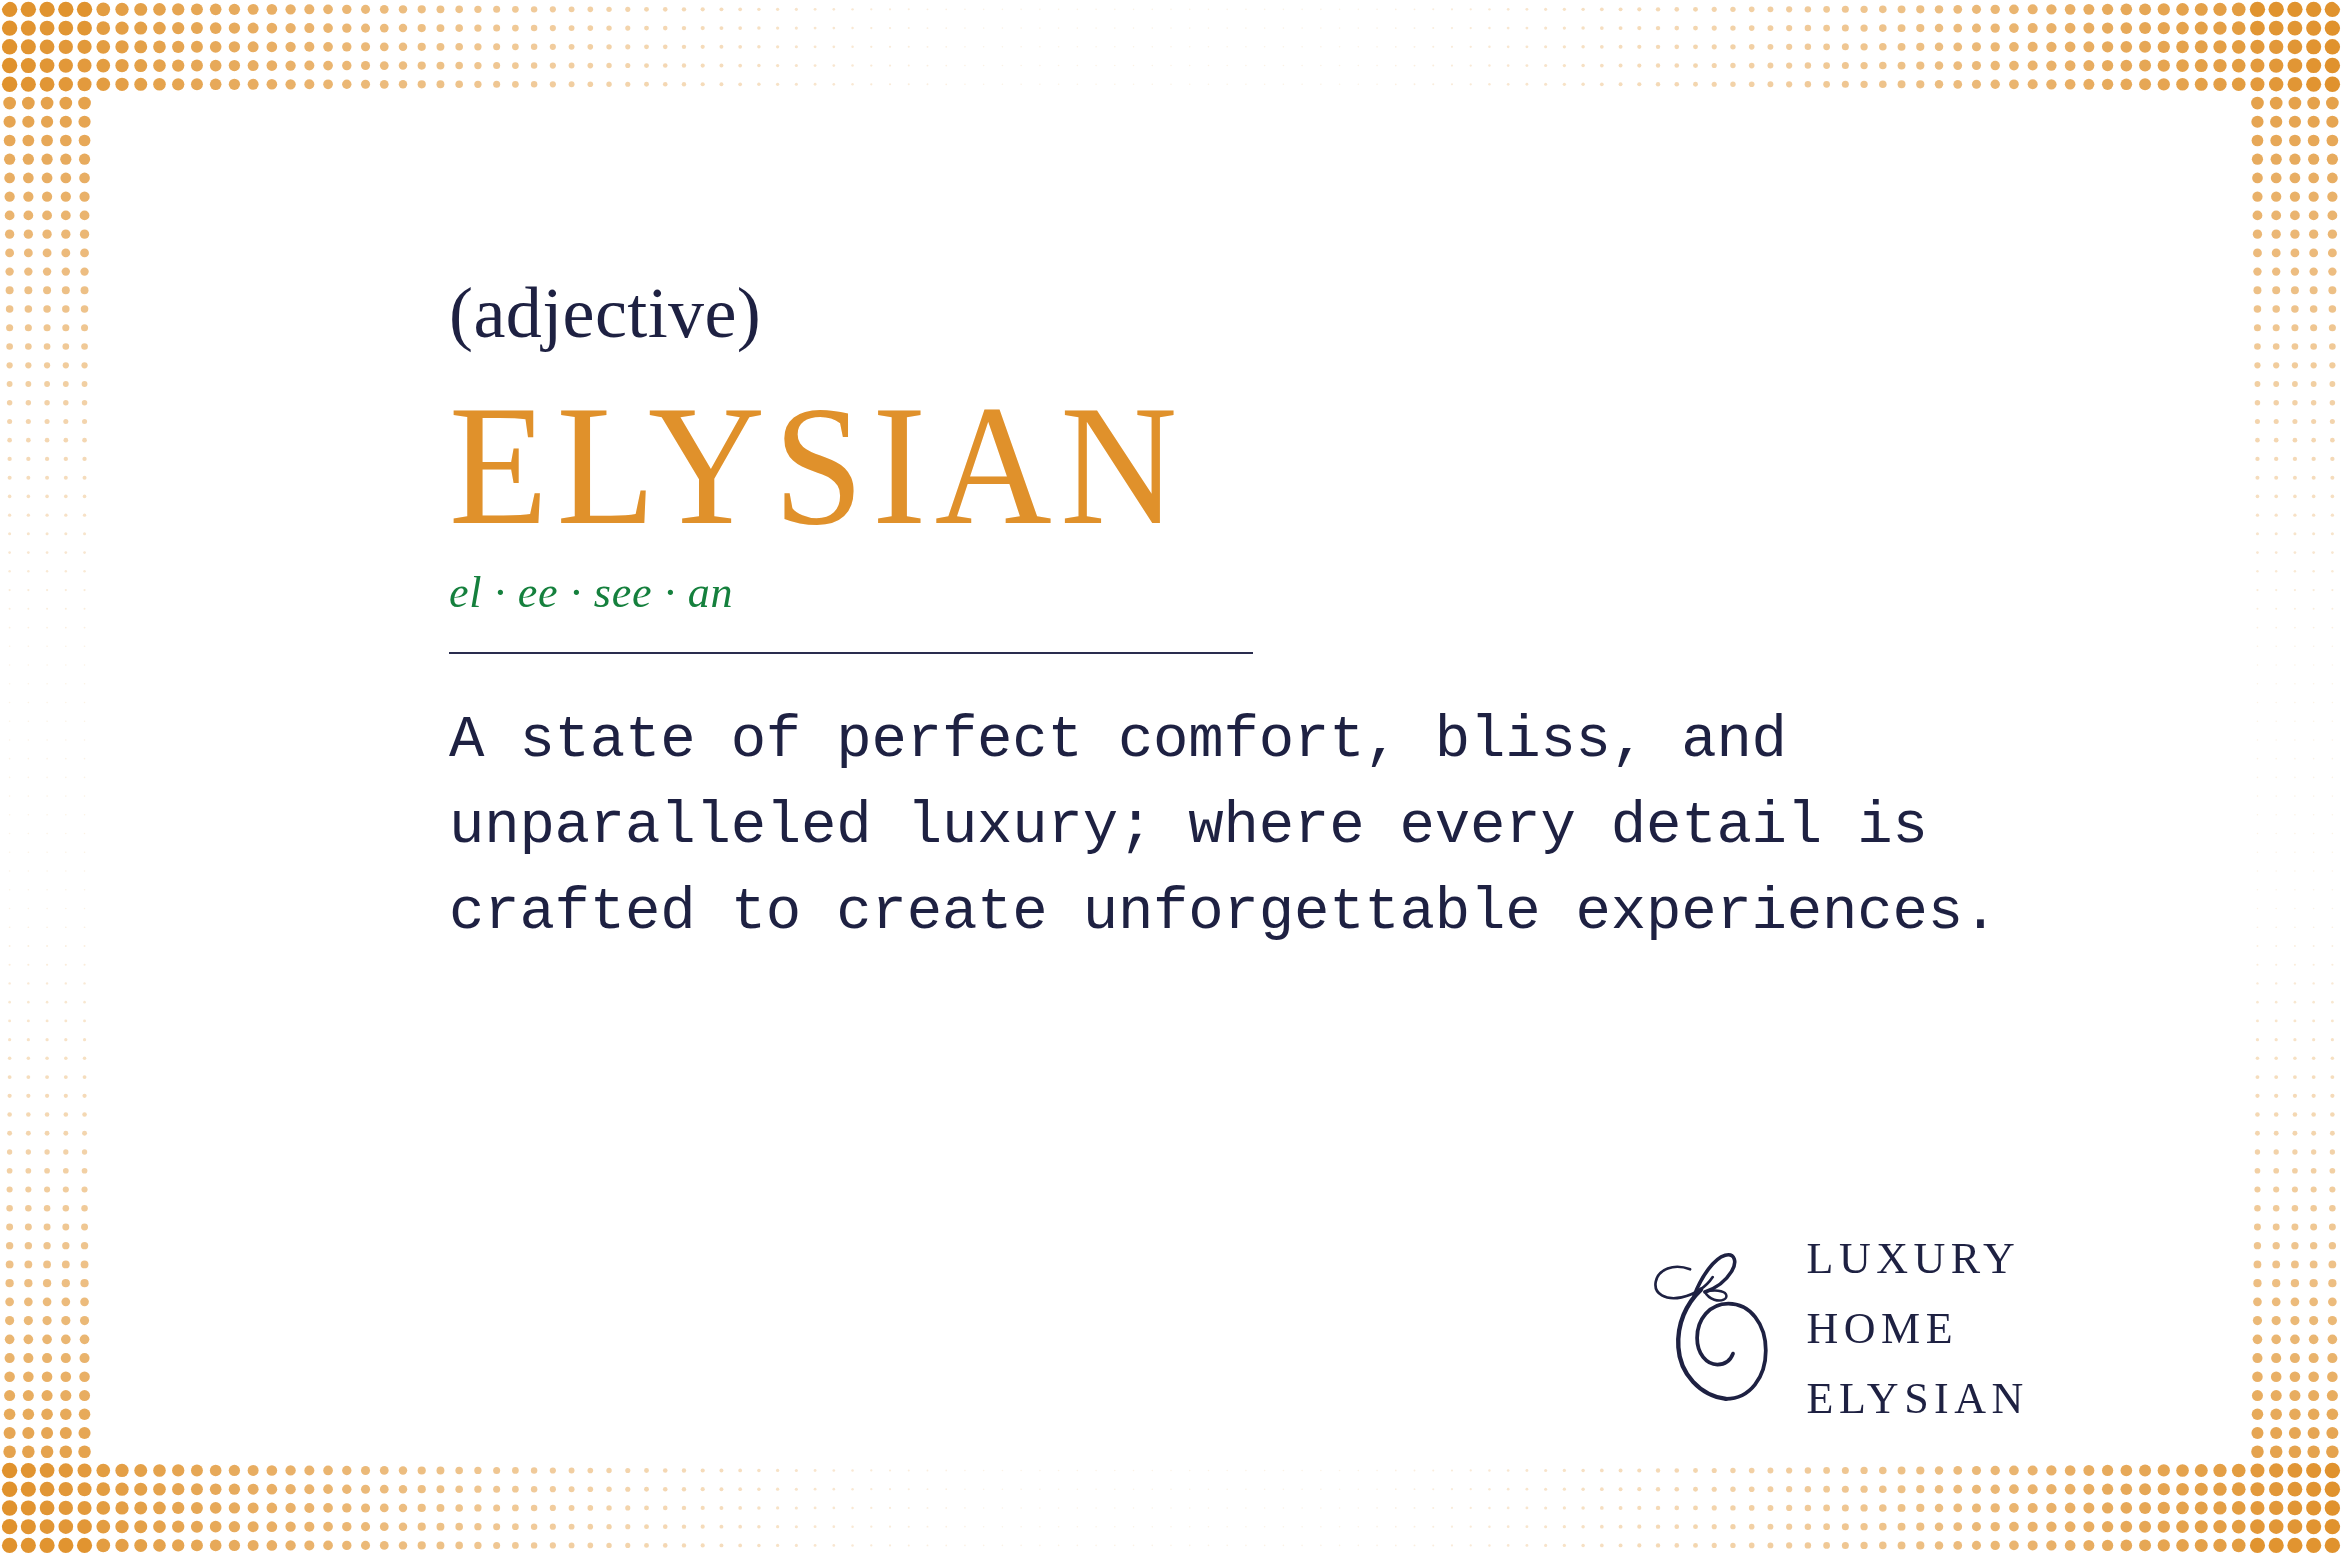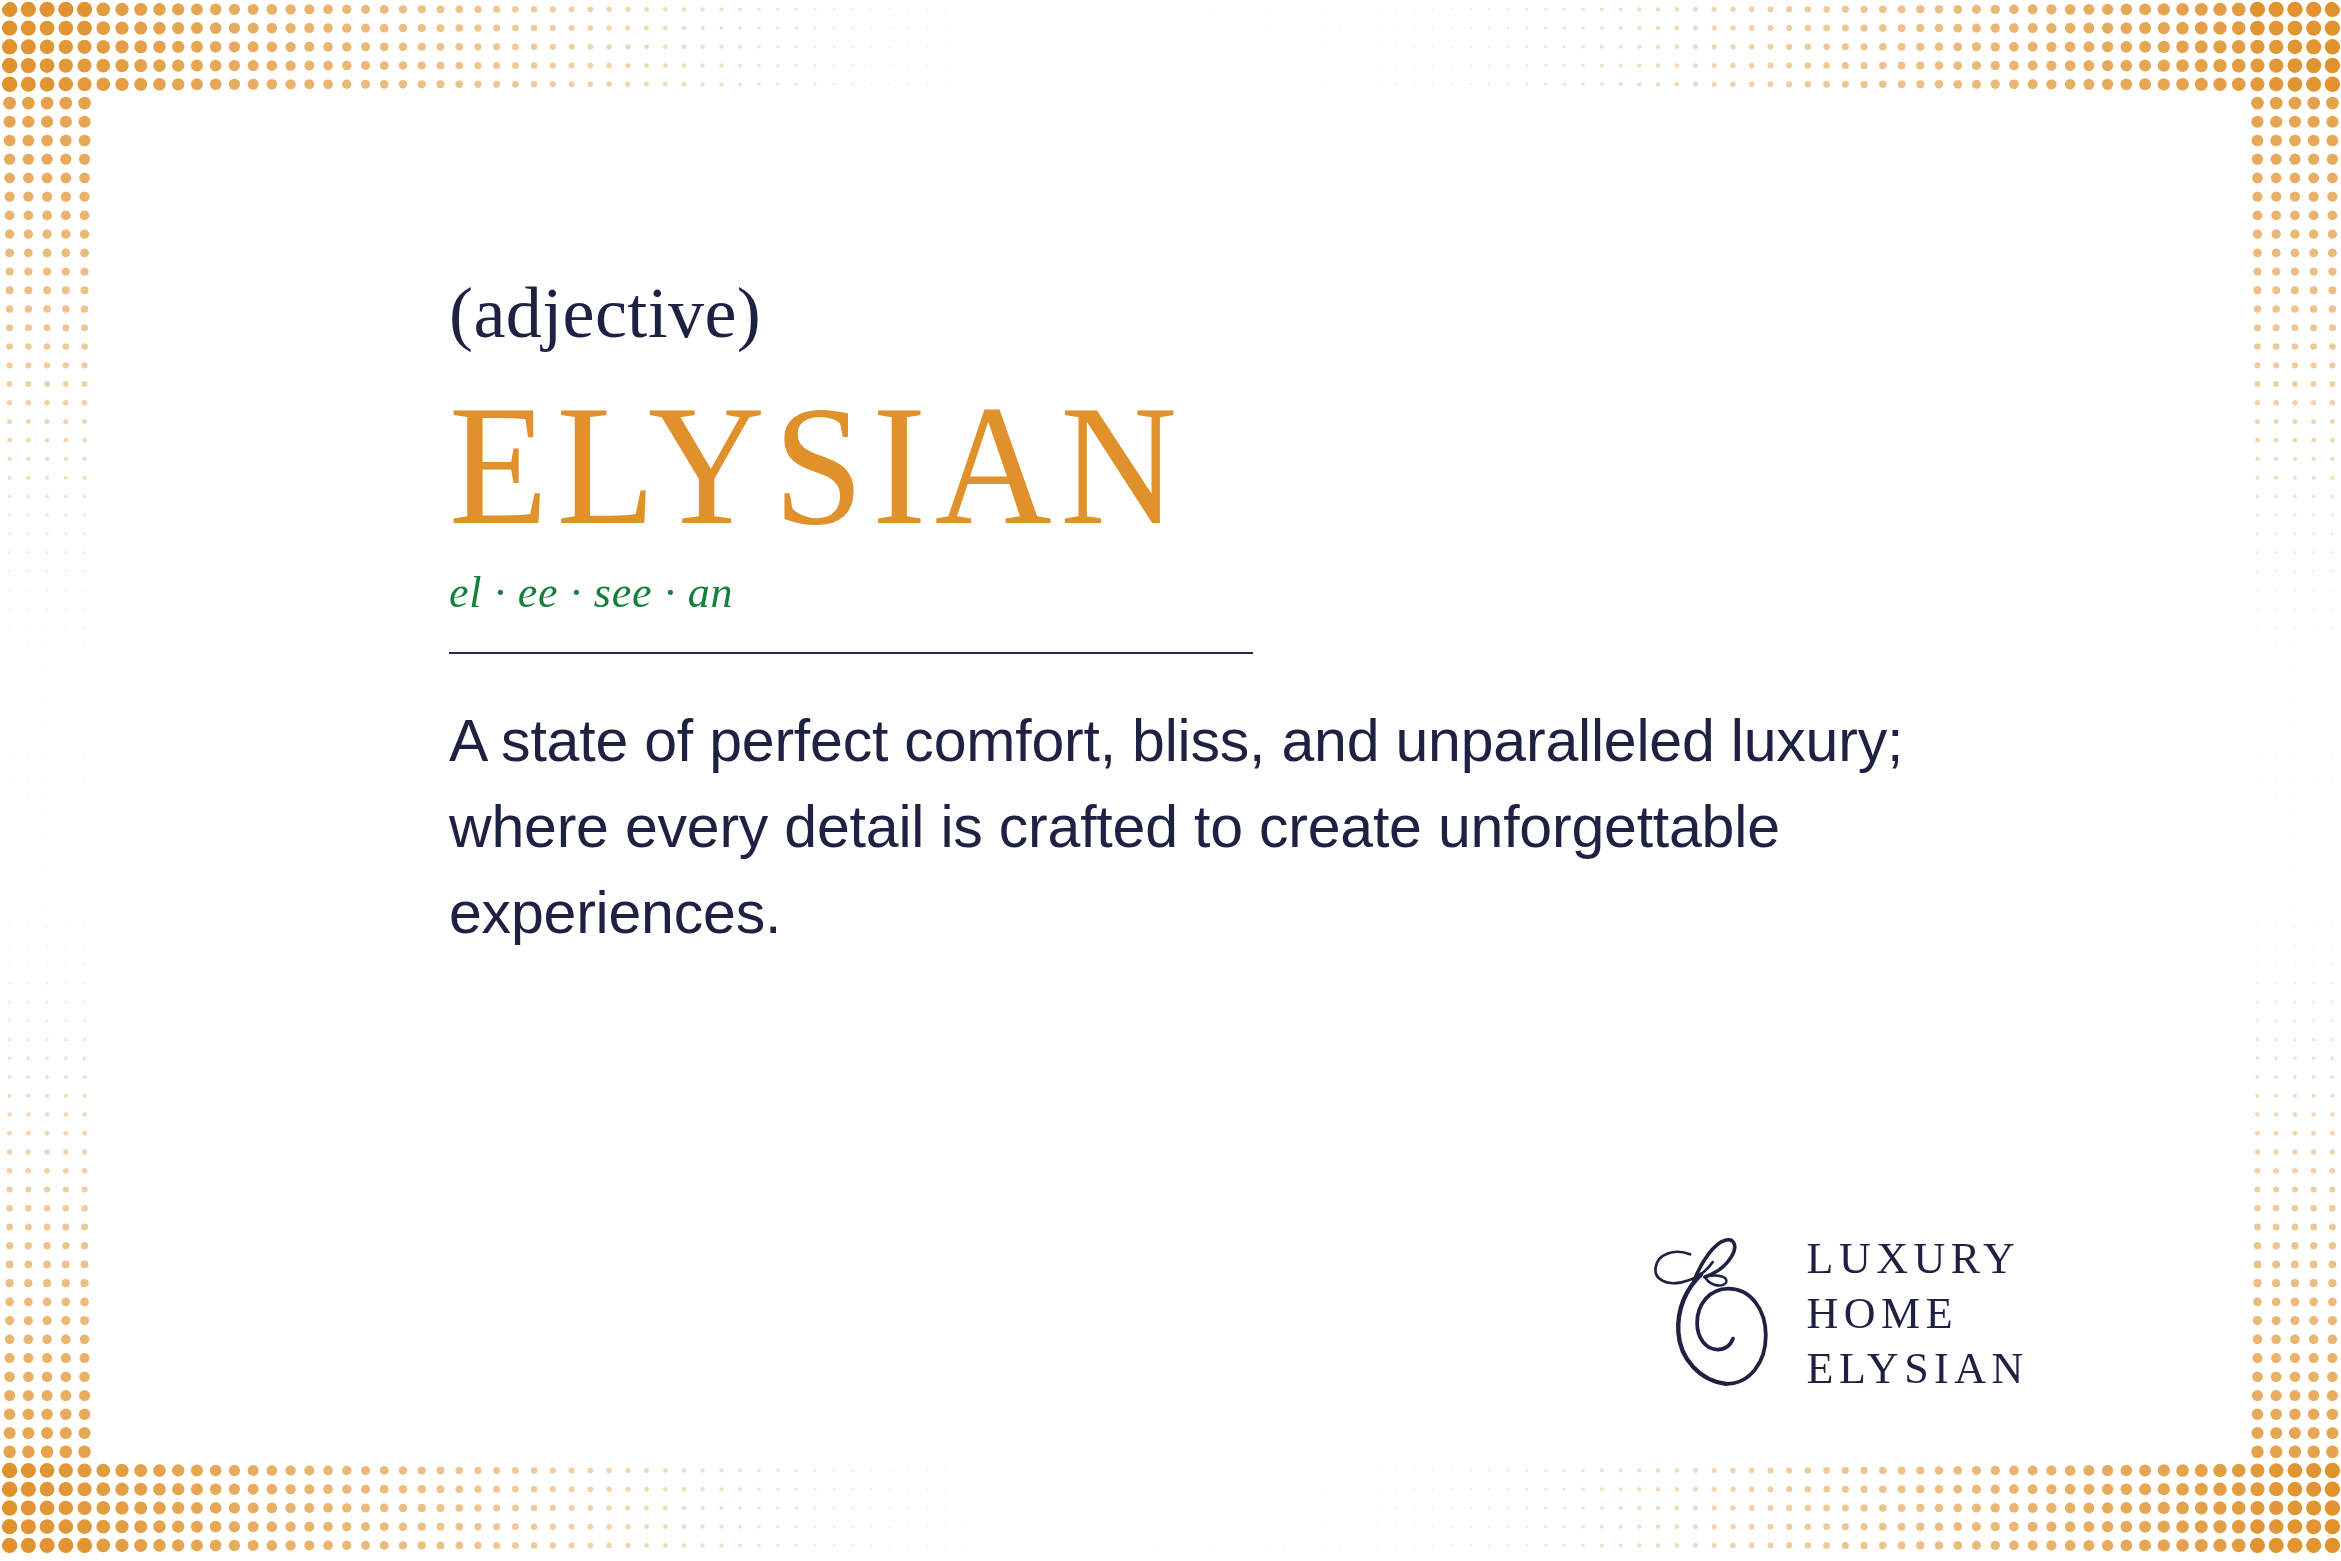--- a/index.html
+++ b/index.html
@@ -86,21 +86,21 @@
   }
 
   .rule {
     width: 804px;
     height: 2.3px;
     background: #2a2d4f;
     margin: 0 0 44px 0;
   }
 
   .definition {
-    font-family: Liberation Sans, sans-serif;
+    font-family: Liberation Mono, monospace;
     font-size: 59px;
     line-height: 1.46;
     color: #1e2142;
     font-weight: 400;
     margin: 0;
     max-width: 1608px;
     letter-spacing: -0.2px;
   }
 
   
@@ -116,21 +116,21 @@
   #logo-monogram {
     width: 133px;
     height: 160px;
     flex: 0 0 auto;
   }
 
   #logo-wordmark {
     display: flex;
     flex-direction: column;
     justify-content: center;
-    gap: 4px;
+    gap: 19px;
   }
 
   .logo-line {
     font-family: "Liberation Serif", serif;
     font-size: 44px;
     line-height: 1.16;
     color: #1e2142;
     letter-spacing: 5.5px;
     white-space: nowrap;
     font-weight: 400;

